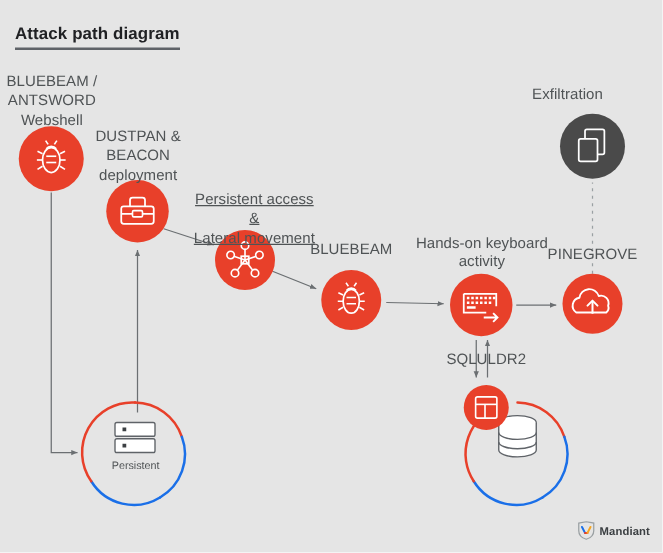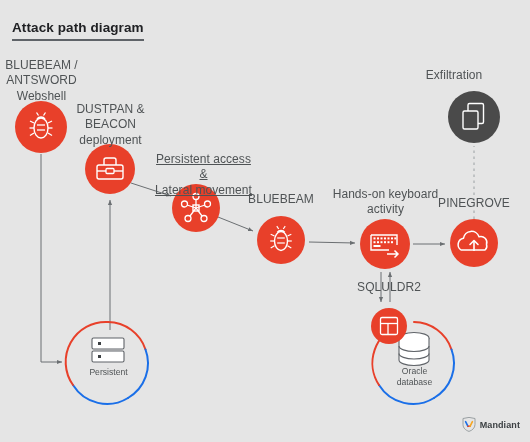--- a/index.html
+++ b/index.html
@@ -280,22 +280,20 @@
 activity</div>
 
   <div class="node-label" style="left:433px; top:196px; width:82px;">PINEGROVE</div>
 
   <div class="node-label" style="left:420px; top:68px; width:68px;">Exfiltration</div>
 
   <div class="node-label" style="left:348px; top:280px; width:82px;">SQLULDR2</div>
 
   <div class="inner-label" style="left:70px; top:367px; width:77px;">Persistent</div>
 
-  <div class="inner-label" style="left:382px; top:366px; width:65px;">Oracle
-database</div>
 
   <div class="brand">
     <svg width="14" height="15" viewBox="0 0 14 15">
       <path d="M1,1.5 L7,0.4 L13,1.5 L13,7.5 C13,11 10.2,13.4 7,14.4 C3.8,13.4 1,11 1,7.5 Z" fill="none" stroke="#9aa0a3" stroke-width="1"></path>
       <path d="M3.6,4.6 L6,9.3" fill="none" stroke="#1a6fe8" stroke-width="1.6" stroke-linecap="round"></path>
       <path d="M6,9.3 L8,9.3" fill="none" stroke="#e8402a" stroke-width="1.6" stroke-linecap="round"></path>
       <path d="M8,9.3 L10.4,4.6" fill="none" stroke="#f5a623" stroke-width="1.6" stroke-linecap="round"></path>
     </svg>
     <span class="brand-text">Mandiant</span>
   </div>

